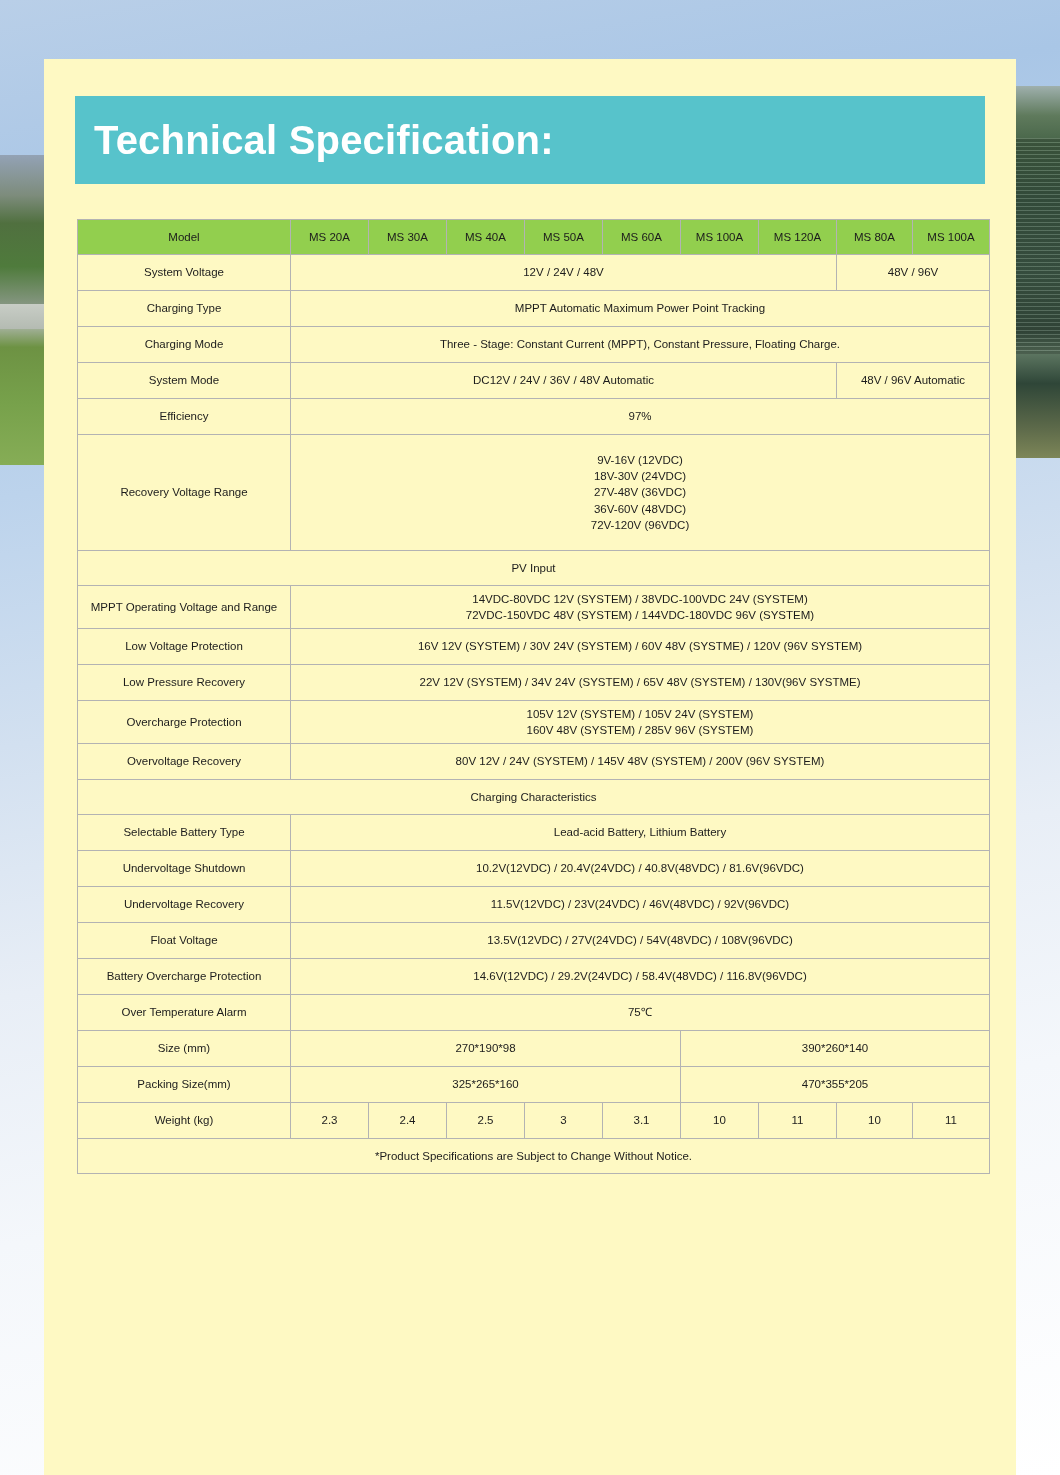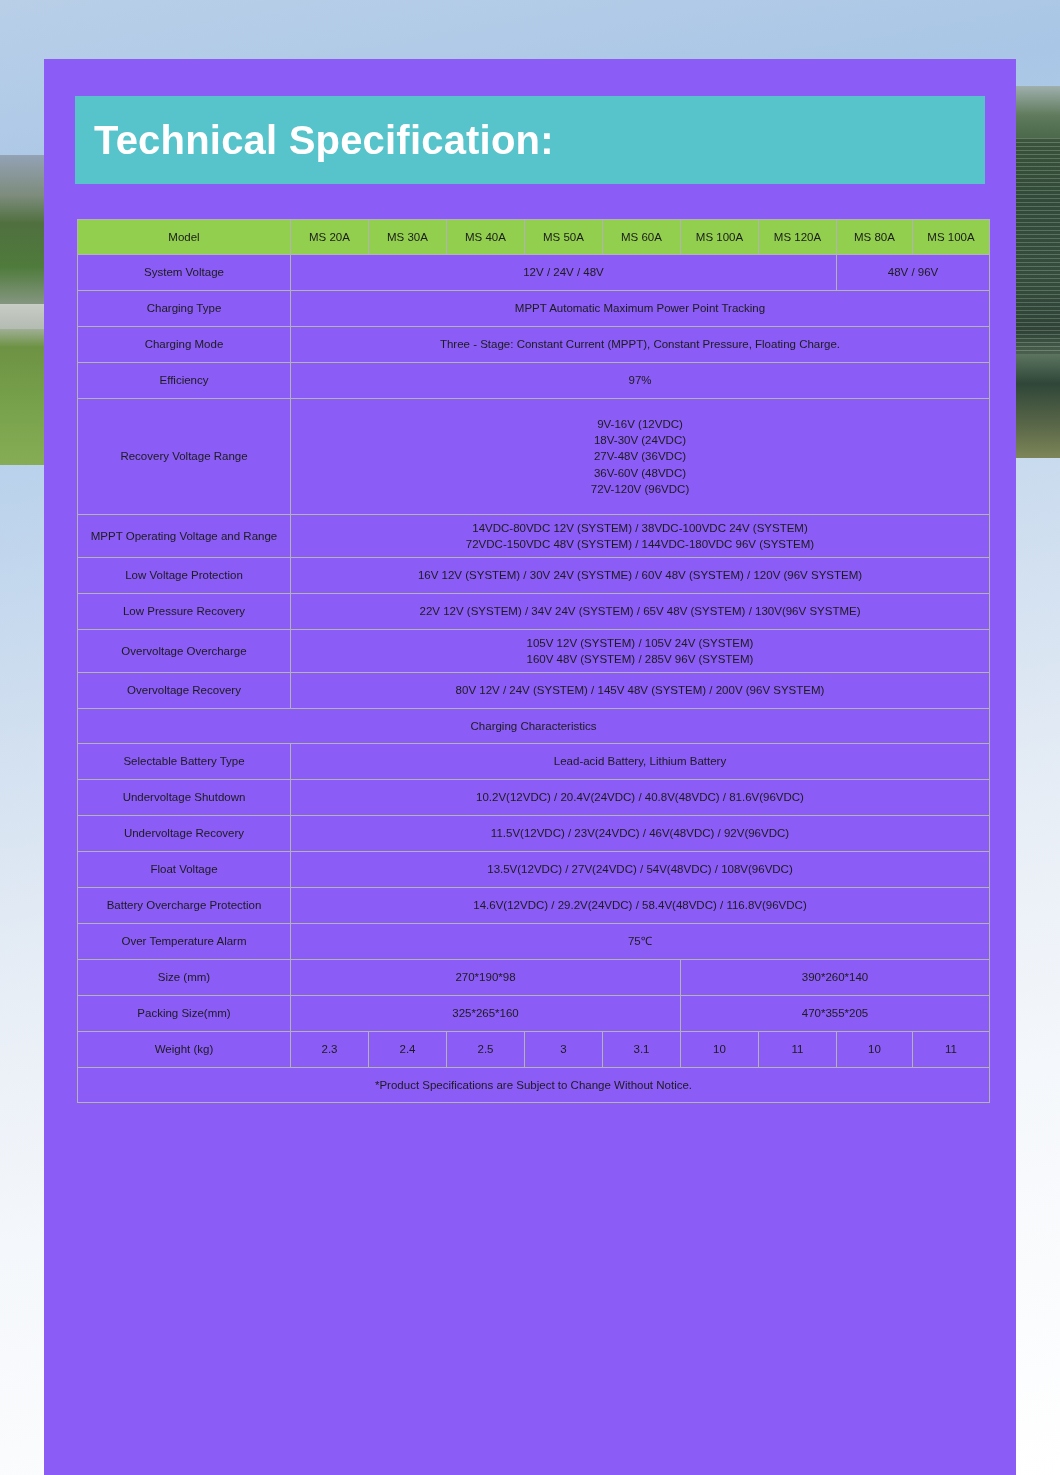--- a/index.html
+++ b/index.html
@@ -87,21 +87,21 @@
       rgba(0,0,0,0.18) 4px);
   }
 
   
   #paper {
     position: absolute;
     left: 44px;
     top: 59px;
     width: 972px;
     height: 1416px;
-    background: #8b5cf6;
+    background: #fef9c3;
     z-index: 1;
     padding-left: 29px;
   }
 
   
   #title-banner {
     position: absolute;
     left: 31px;
     top: 37px;
     width: 910px;
@@ -215,58 +215,66 @@
       <tr>
         <td class="label-cell">Charging Type</td>
         <td colspan="9">MPPT Automatic Maximum Power Point Tracking</td>
       </tr>
 
       <tr>
         <td class="label-cell">Charging Mode</td>
         <td colspan="9">Three - Stage: Constant Current (MPPT), Constant Pressure, Floating Charge.</td>
       </tr>
 
+      <tr>
+        <td class="label-cell">System Mode</td>
+        <td colspan="7">DC12V / 24V / 36V / 48V Automatic</td>
+        <td colspan="2">48V / 96V Automatic</td>
+      </tr>
 
       <tr>
         <td class="label-cell">Efficiency</td>
         <td colspan="9">97%</td>
       </tr>
 
       <tr class="battery-row">
         <td>Recovery Voltage Range</td>
         <td colspan="9" class="multiline">
           <div>9V-16V (12VDC)</div>
           <div>18V-30V (24VDC)</div>
           <div>27V-48V (36VDC)</div>
           <div>36V-60V (48VDC)</div>
           <div>72V-120V (96VDC)</div>
         </td>
       </tr>
 
+      <tr class="section-row">
+        <td colspan="10">PV Input</td>
+      </tr>
 
       <tr class="tall-2">
         <td>MPPT Operating Voltage and Range</td>
         <td colspan="9" class="multiline">
           <div>14VDC-80VDC 12V (SYSTEM) / 38VDC-100VDC 24V (SYSTEM)</div>
           <div>72VDC-150VDC 48V (SYSTEM) / 144VDC-180VDC 96V (SYSTEM)</div>
         </td>
       </tr>
 
       <tr>
         <td class="label-cell">Low Voltage Protection</td>
-        <td colspan="9">16V 12V (SYSTEM) / 30V 24V (SYSTME) / 60V 48V (SYSTEM) / 120V (96V SYSTEM)</td>
+        <td colspan="9">16V 12V (SYSTEM) / 30V 24V (SYSTEM) / 60V 48V (SYSTME) / 120V (96V SYSTEM)</td>
       </tr>
 
       <tr>
         <td class="label-cell">Low Pressure Recovery</td>
         <td colspan="9">22V 12V (SYSTEM) / 34V 24V (SYSTEM) / 65V 48V (SYSTEM) / 130V(96V SYSTME)</td>
       </tr>
 
       <tr class="tall-2">
-        <td>Overvoltage Overcharge</td>
+        <td>Overcharge Protection</td>
         <td colspan="9" class="multiline">
           <div>105V 12V (SYSTEM) / 105V 24V (SYSTEM)</div>
           <div>160V 48V (SYSTEM) / 285V 96V (SYSTEM)</div>
         </td>
       </tr>
 
       <tr>
         <td class="label-cell">Overvoltage Recovery</td>
         <td colspan="9">80V 12V / 24V (SYSTEM) / 145V 48V (SYSTEM) / 200V (96V SYSTEM)</td>
       </tr>

